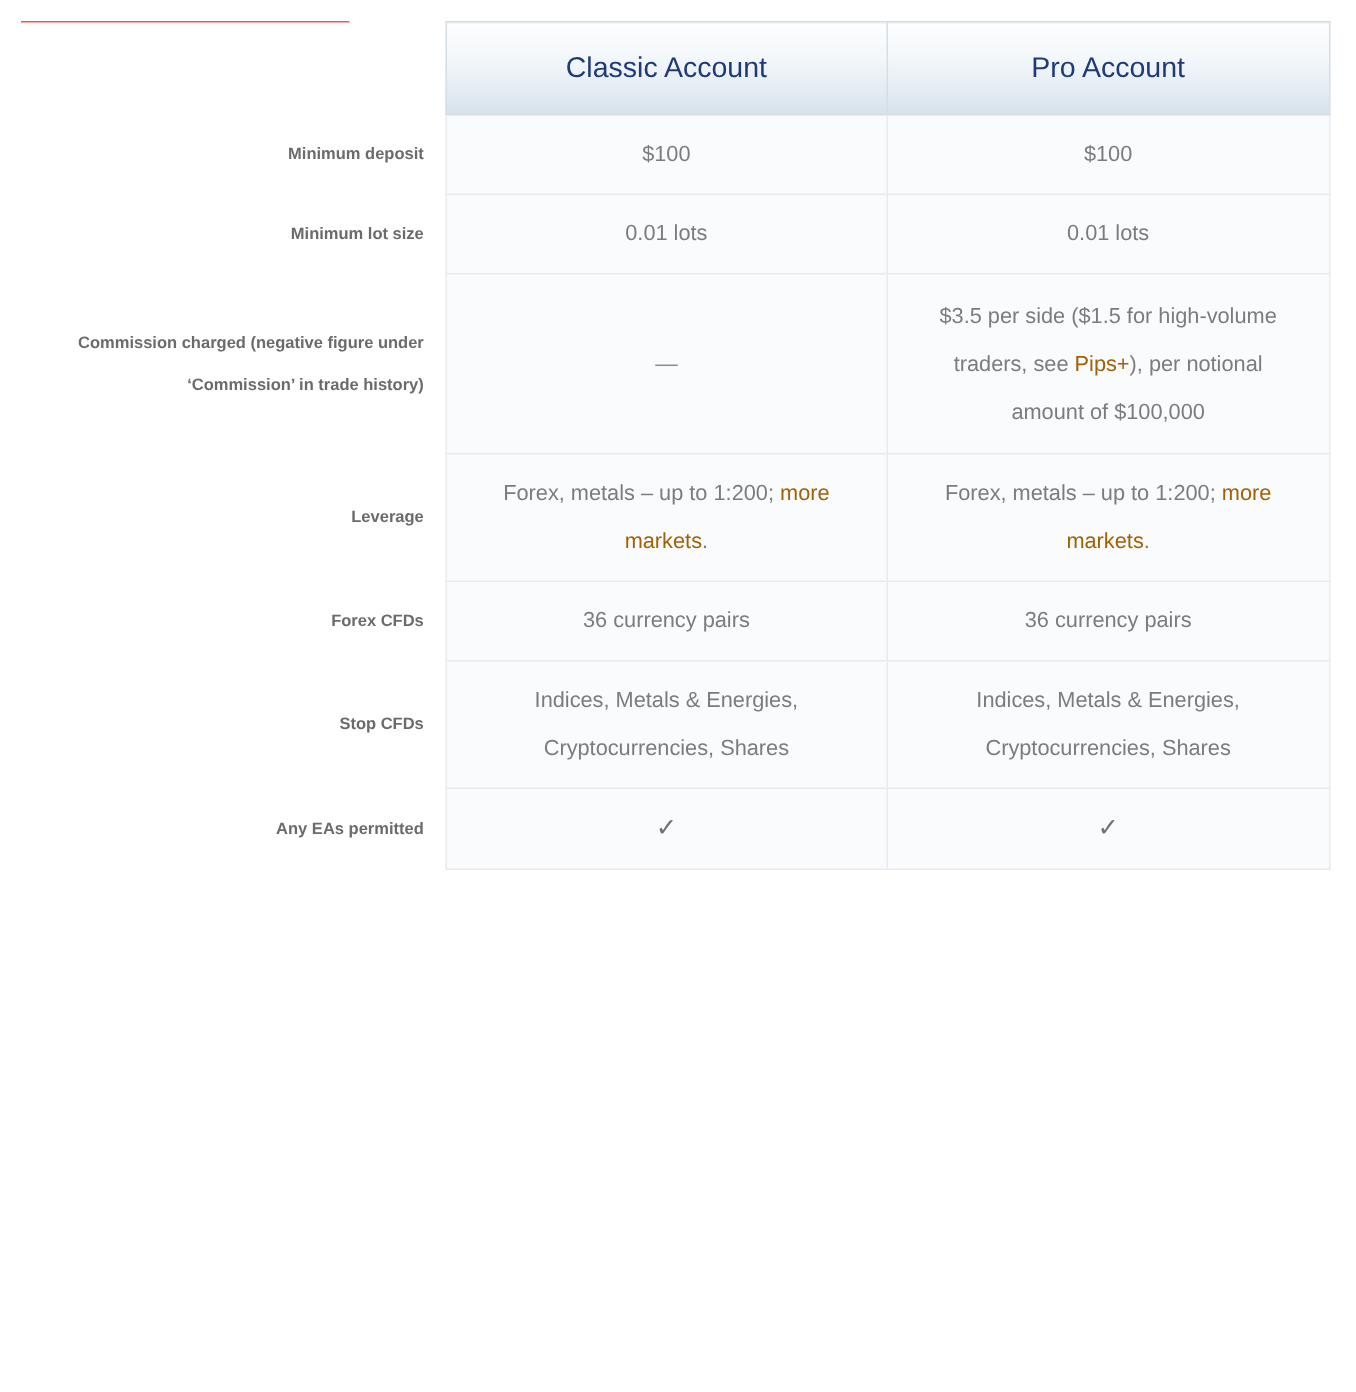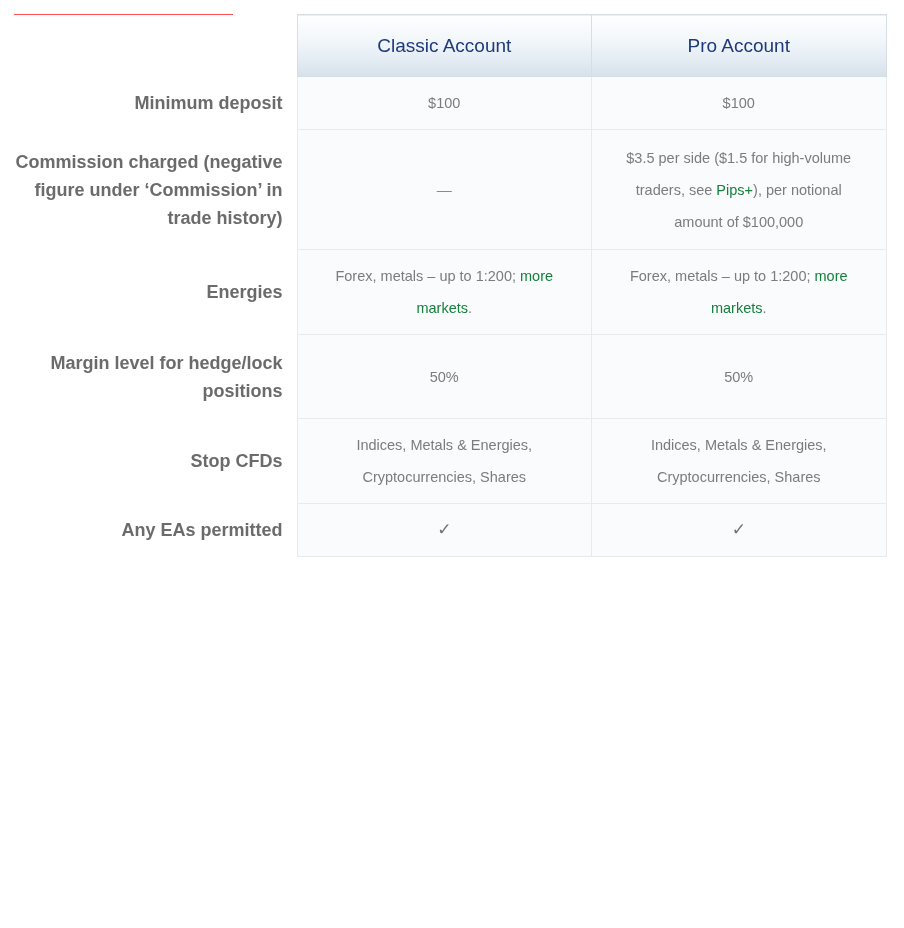--- a/index.html
+++ b/index.html
@@ -70,40 +70,40 @@
     text-align: center;
     vertical-align: middle;
     padding: 0 10px;
   }
 
   td.label-cell {
     text-align: right;
     vertical-align: middle;
     color: #6b6b6b;
     font-weight: bold;
-    font-size: 18px;
+    font-size: 11px;
     line-height: 28px;
     padding: 10px 14px 10px 10px;
     background: #ffffff;
   }
 
   td.val-cell {
     border: 1px solid #e7ebef;
     background: #fafbfc;
     color: #7c7c7c;
     font-size: 14.5px;
     line-height: 32px;
     text-align: center;
     vertical-align: middle;
     padding: 10px 18px;
   }
 
   td.val-cell a,
   a.inline-link {
-    color: #15803d;
+    color: #a16207;
     text-decoration: none;
   }
 
   .dash { color: #8a8a8a; font-size: 15px; }
   .check { color: #6f7377; font-size: 17px; }
 
   
   tr.r-short td.val-cell { height: 31px; }
   tr.r-tall  td.val-cell { height: 99px; }
   tr.r-mid   td.val-cell { height: 63px; }
@@ -129,34 +129,39 @@
         <th class="acct-head">Classic Account</th>
         <th class="acct-head">Pro Account</th>
       </tr>
     </thead>
     <tbody id="tbody">
         <tr class="r-short">
           <td class="label-cell">Minimum deposit</td>
           <td class="val-cell"><span>$100</span></td>
           <td class="val-cell"><span>$100</span></td>
         </tr>
+        <tr class="r-short">
+          <td class="label-cell">Minimum lot size</td>
+          <td class="val-cell"><span>0.01 lots</span></td>
+          <td class="val-cell"><span>0.01 lots</span></td>
+        </tr>
         <tr class="r-tall">
           <td class="label-cell">Commission charged (negative figure under ‘Commission’ in trade history)</td>
           <td class="val-cell"><span class="dash">—</span></td>
           <td class="val-cell">$3.5 per side ($1.5 for high-volume traders, see <a class="inline-link" href="#">Pips+</a>), per notional amount of $100,000</td>
         </tr>
         <tr class="r-mid">
-          <td class="label-cell">Energies</td>
+          <td class="label-cell">Leverage</td>
           <td class="val-cell">Forex, metals – up to 1:200; <a class="inline-link" href="#">more markets</a>.</td>
           <td class="val-cell">Forex, metals – up to 1:200; <a class="inline-link" href="#">more markets</a>.</td>
         </tr>
-        <tr class="r-mid">
-          <td class="label-cell">Margin level for hedge/lock positions</td>
-          <td class="val-cell"><span>50%</span></td>
-          <td class="val-cell"><span>50%</span></td>
+        <tr class="r-short">
+          <td class="label-cell">Forex CFDs</td>
+          <td class="val-cell"><span>36 currency pairs</span></td>
+          <td class="val-cell"><span>36 currency pairs</span></td>
         </tr>
         <tr class="r-mid">
           <td class="label-cell">Stop CFDs</td>
           <td class="val-cell"><span>Indices, Metals &amp; Energies, Cryptocurrencies, Shares</span></td>
           <td class="val-cell"><span>Indices, Metals &amp; Energies, Cryptocurrencies, Shares</span></td>
         </tr>
         <tr class="r-short">
           <td class="label-cell">Any EAs permitted</td>
           <td class="val-cell"><span class="check">✓</span></td>
           <td class="val-cell"><span class="check">✓</span></td>

